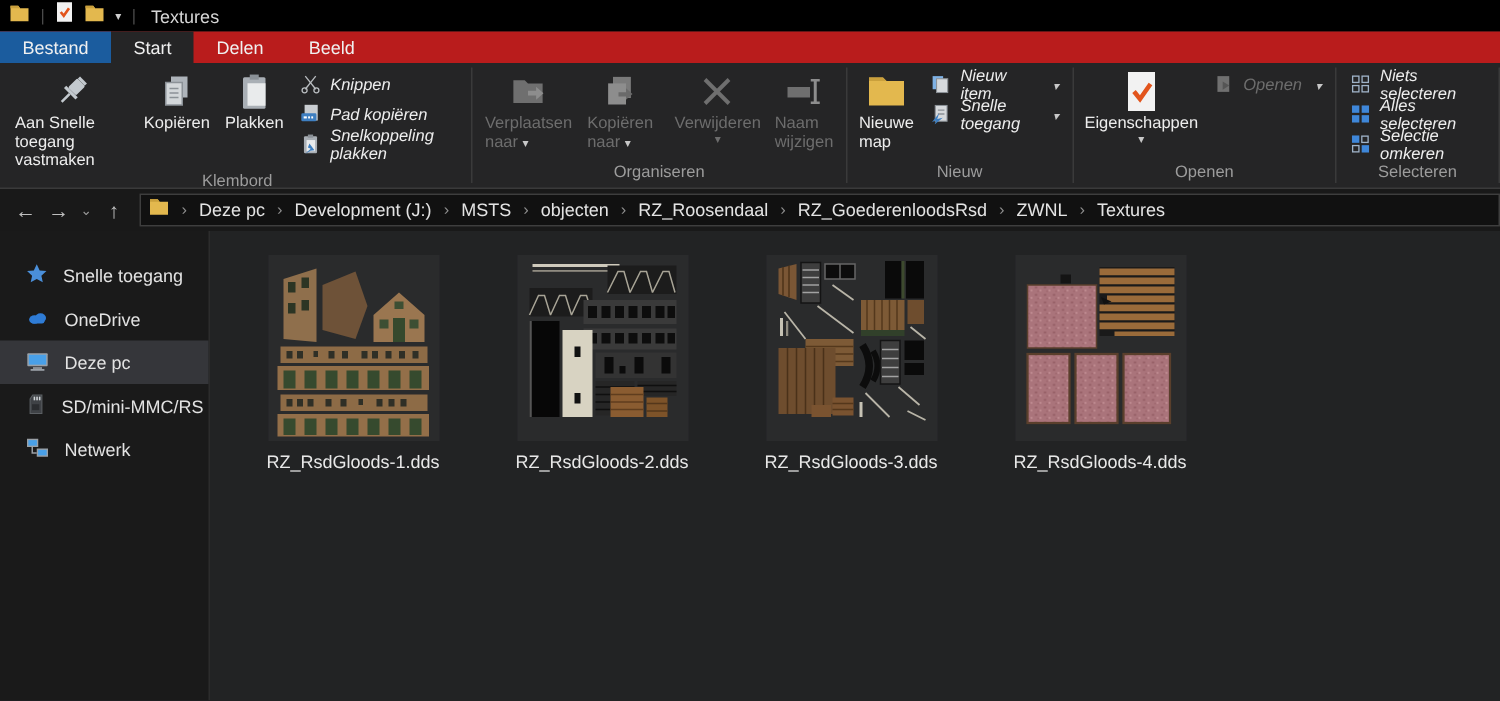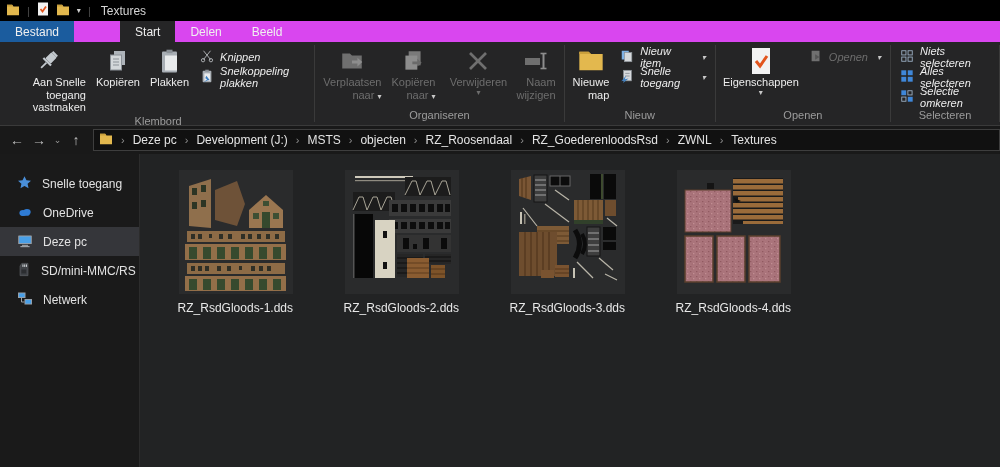--- a/index.html
+++ b/index.html
@@ -6,36 +6,36 @@
   html,body { width:1000px; height:467px; overflow:hidden; }
   body { background:#222324; font-family:"Liberation Sans", sans-serif; }
 
   
   .titlebar { height:21px; background:#000; display:flex; align-items:center; padding-left:6px; gap:7px; }
   .tsep { color:#4a4a4a; font-size:11px; }
   .qat-caret { font-size:8px; color:#cfcfcf; }
   .wtitle { font-size:12px; color:#d6d6d6; margin-left:3px; }
 
   
-  .tabrow { height:21px; background:#d946ef; display:flex; align-items:stretch; font-size:12px; }
+  .tabrow { height:21px; background:#b91c1c; display:flex; align-items:stretch; font-size:12px; }
   .tab { padding:0 15px; display:flex; align-items:center; color:#f0f0f0; cursor:default; }
   .tab.file { background:#1b5c9e; }
-  .tab.active { background:#252526;margin-left:46px; }
+  .tab.active { background:#252526; }
 
   
   .ribbon { height:84px; background:#252526; border-bottom:1px solid #3a3a3a; display:flex; align-items:stretch; padding-left:2px; }
   .rgroup { display:flex; flex-direction:column; }
   .rgc { flex:1; display:flex; align-items:flex-start; padding:1px 3px 0; }
   .rgl { height:17px; text-align:center; font-size:11px; color:#9c9c9c; line-height:15px; }
   .rsep { width:1px; background:#3a3a3a; margin:3px 0; flex:none; }
   .rsep.inner { margin:6px 2px; }
 
   .rbtn { display:flex; flex-direction:column; align-items:center; padding:3px 5px 0; }
   .rbtn .ric { height:30px; display:flex; align-items:center; justify-content:center; }
-  .rbtn .rlb { font-size:11px; line-height:12.5px; text-align:right; color:#ededed; }
+  .rbtn .rlb { font-size:11px; line-height:12.5px; text-align:left; color:#ededed; }
   .rbtn.disabled .rlb { color:#6d6d6d; }
   .caret { font-size:8px; color:#c8c8c8; line-height:8px; }
   .rbtn.disabled .caret, .sbtn.disabled .caret { color:#6d6d6d; }
   .inline-caret { font-size:8px; color:#c8c8c8; margin-left:3px; }
 
   .scol { display:flex; flex-direction:column; padding-top:4px;font-style:italic; }
   .scol.mid { padding-top:4px; }
   .sbtn { display:flex; align-items:center; gap:6px; height:20px; padding:0 6px; font-size:11px; color:#ededed; }
   .sbtn.disabled { color:#6d6d6d; }
 
@@ -142,20 +142,30 @@
       </div>
       <div class="scol">
         <div class="sbtn">
           <span><svg width="14" height="14" viewBox="0 0 16 16" stroke="#b9bdc0" fill="none">
                 <line x1="4" y1="2" x2="12" y2="12"></line>
                 <line x1="12" y1="2" x2="4" y2="12"></line>
                 <circle cx="3.5" cy="12.8" r="1.9"></circle>
                 <circle cx="12.5" cy="12.8" r="1.9"></circle>
               </svg></span>
           <span>Knippen</span>
+        </div>
+        <div class="sbtn">
+          <span><svg width="14" height="14" viewBox="0 0 16 16">
+                <rect x="3.5" y="1" width="10" height="12" fill="#c9cdd1"></rect>
+                <rect x="1" y="7.5" width="11.5" height="6" rx="1" fill="#3e7fc1"></rect>
+                <rect x="2.8" y="9.8" width="2.4" height="1.6" fill="#fff"></rect>
+                <rect x="6.2" y="9.8" width="1.4" height="1.6" fill="#fff"></rect>
+                <rect x="8.6" y="9.8" width="1.4" height="1.6" fill="#fff"></rect>
+              </svg></span>
+          <span>Pad kopiëren</span>
         </div>
         <div class="sbtn">
           <span><svg width="14" height="14" viewBox="0 0 16 16">
                 <rect x="3" y="2" width="10" height="13" rx="1" fill="#a9afb5"></rect>
                 <rect x="6" y="0.8" width="4" height="2.4" fill="#8b9197"></rect>
                 <rect x="5" y="5" width="6.5" height="8.5" fill="#e9ebec"></rect>
                 <path d="M4 15.5l4.2-3.8-2.2-1 1.2-3 3.8 5-3 .4z" fill="#3e7fc1"></path>
               </svg></span>
           <span>Snelkoppeling plakken</span>
         </div>

